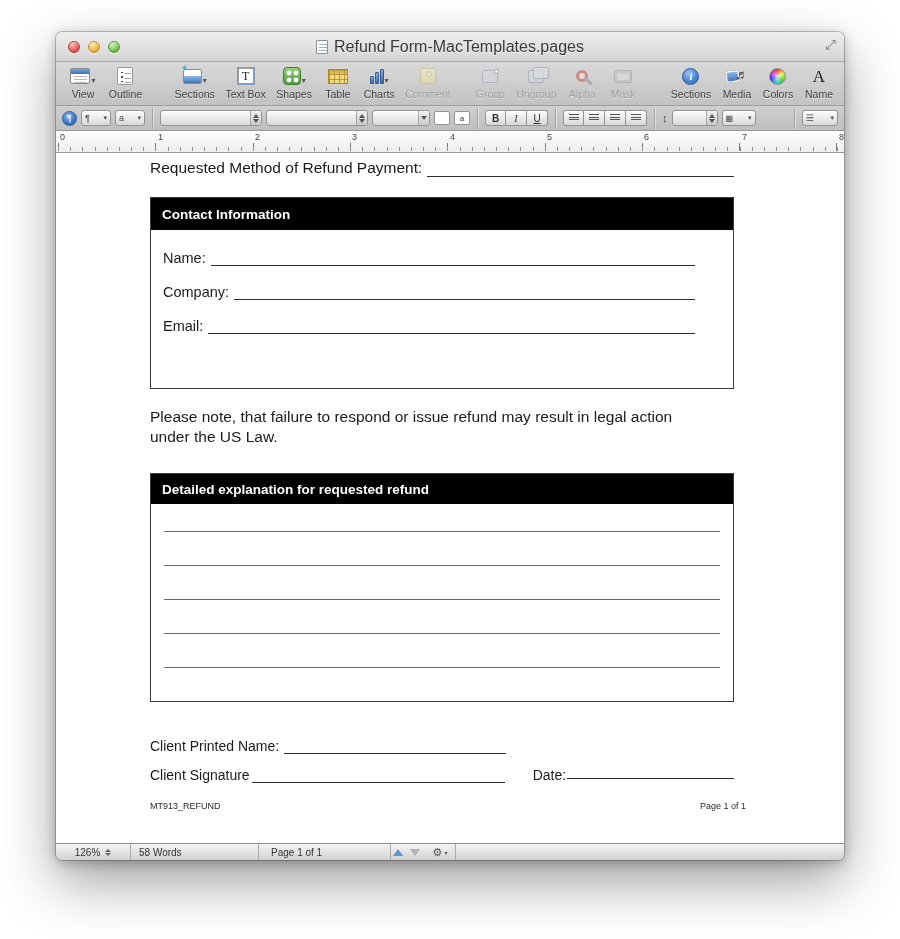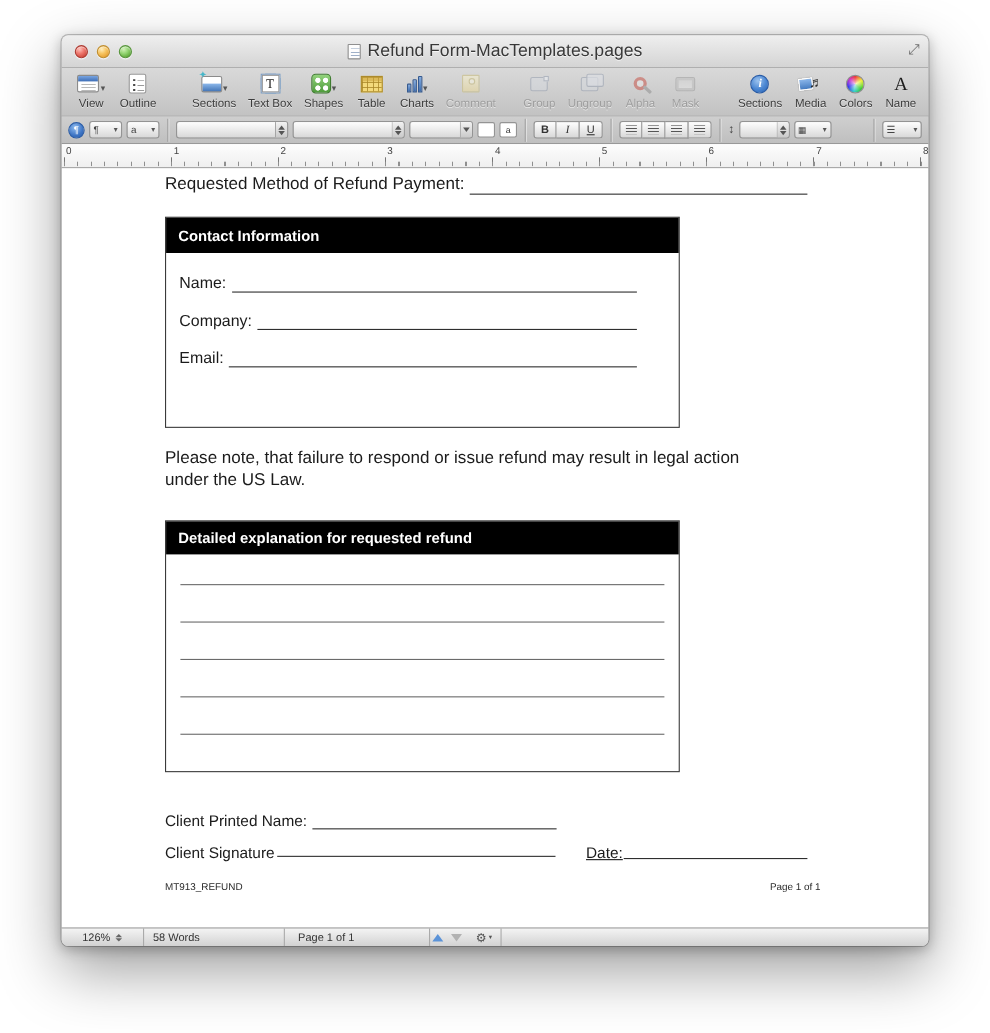--- a/index.html
+++ b/index.html
@@ -140,41 +140,41 @@
            background:repeating-linear-gradient(to right, #777 0 1px, transparent 1px 97.3px); }
 
   
   .docarea { flex:1; background:#fff; position:relative; overflow:hidden; cursor:text; }
   .content { position:absolute; left:94px; top:0; width:584px; color:#1b1b1b; }
   .flow-line { position:absolute; display:flex; align-items:flex-end; }
   .fill-line { flex:1; border-bottom:1px solid #2e2e2e; height:12px; margin-left:5px; }
 
   .req-line { top:6px; left:0; width:584px; font-size:15.5px; }
 
-  .formbox { position:absolute; left:0; width:468px; border:1px solid #3a3a3a; background:#fff; }
+  .formbox { position:absolute; left:0; width:584px; border:1px solid #3a3a3a; background:#fff; }
   .box-contact { top:44px; height:192px; }
   .box-detail  { top:320px; height:229px; }
   .box-header { background:#000; color:#fff; font-weight:bold; font-size:13.5px;
                 display:flex; align-items:center; padding:0 11px; }
   .box-contact .box-header { height:32px; }
   .box-detail  .box-header { height:30px; }
   .crows { padding:14px 12px 0 12px; }
   .crow { height:22px; margin-bottom:12px; display:flex; align-items:flex-end; font-size:14.5px; }
   .crow .fill-line { margin-right:26px; }
   .dlines { padding:0 13px; }
   .dline { height:34px; border-bottom:1px solid #6a6a6a; }
   .dline:first-child { height:28px; }
 
   .note { position:absolute; top:254px; left:0; width:556px; font-size:15.5px; line-height:19.5px; }
 
   .client-printed { top:585px; left:0; width:356px; font-size:14px;text-align:center; }
   .client-sig-row { top:614px; left:0; width:584px; display:flex; align-items:flex-end; font-size:14px; position:absolute; }
-  .sig-group { display:flex; align-items:flex-start; width:356px; }
+  .sig-group { display:flex; align-items:flex-end; width:356px; }
   .sig-group .fill-line { margin-left:2px; }
-  .date-group { display:flex; align-items:center; width:202px; margin-left:28px;text-decoration:underline; }
+  .date-group { display:flex; align-items:flex-start; width:202px; margin-left:28px; }
   .date-group .fill-line { margin-left:1px; }
 
   .doc-footer { position:absolute; top:648px; left:0; width:596px; display:flex;
                 justify-content:space-between; font-size:9px; color:#2a2a2a; }
 
   
   .statusbar { height:17px; flex:0 0 17px; background:linear-gradient(#f4f4f4,#d2d2d2);
                border-top:1px solid #909090; display:flex; align-items:center;
                font-size:10px; color:#333; }
   .sb-cell { height:100%; display:flex; align-items:center; border-right:1px solid #aaa; }

